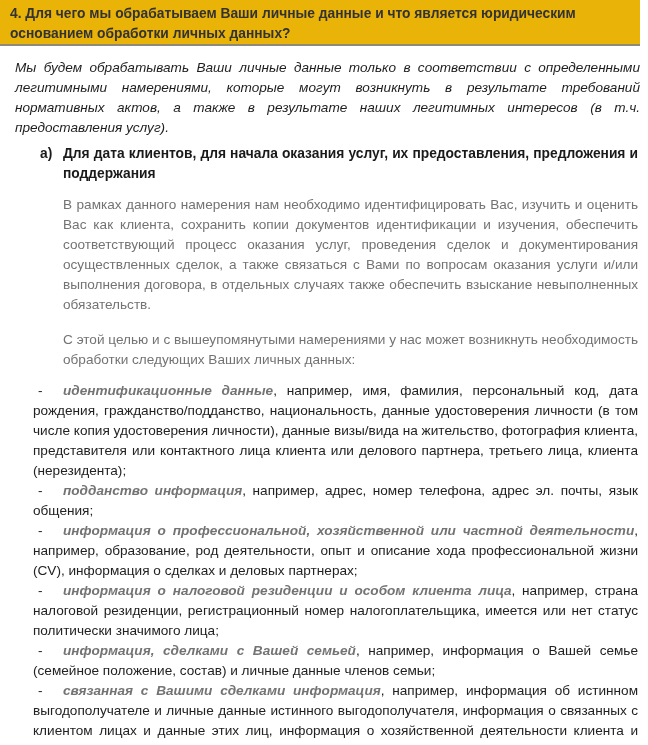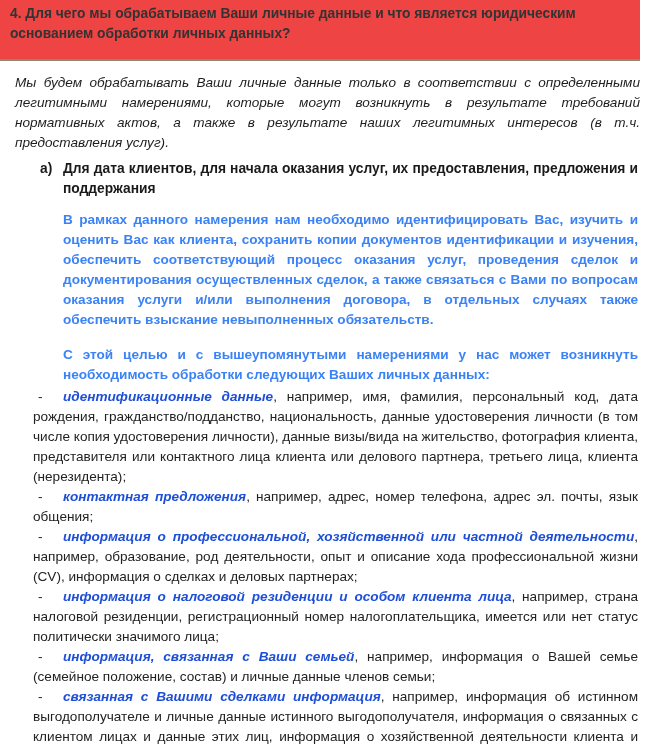--- a/index.html
+++ b/index.html
@@ -10,22 +10,22 @@
     body {
       width: 648px;
       height: 745px;
       overflow: hidden;
       font-family: "Liberation Sans", sans-serif;
       color: #222222;
       font-size: 13.6px;
       position: relative;
     }
     .section-header {
-      background: #ef4444;
-      padding: 4px 10px 15px 10px;
+      background: #eab308;
+      padding: 4px 10px 0 10px;
       width: 620px;
       border-bottom: 2px solid #8d8a78;
       box-sizing: content-box;
     }
     .section-title {
       font-weight: bold;
       font-size: 13.8px;
       line-height: 20px;
       color: #333333;
       margin: 0;
@@ -53,22 +53,21 @@
     }
     .purpose-text {
       flex: 1;
       text-align: justify;
     }
     .para {
       margin: 11px 10px 0 63px;
       line-height: 20px;
       text-align: justify;
       text-align-last: left;
-      color: #3b82f6;
-      font-weight: bold;
+      color: #737373;
     }
     .para.lead {
       margin-top: 15px;
     }
     .list {
       margin: 0 10px 0 33px;
       padding: 0;
       list-style: none;
     }
     .list-item {
@@ -81,42 +80,42 @@
     }
     .bullet {
       position: absolute;
       left: 5px;
       top: 0;
       text-indent: 0;
     }
     .term {
       font-weight: bold;
       font-style: italic;
-      color: #1d4ed8;
+      color: #737373;
     }
   </style>
 </head>
 <body>
 
 <div class="section-header">
   <h2 class="section-title">4. Для чего мы обрабатываем Ваши личные данные и что является юридическим основанием обработки личных данных?</h2>
 </div>
 
 <p class="intro">Мы будем обрабатывать Ваши личные данные только в соответствии с определенными легитимными намерениями, которые могут возникнуть в результате требований нормативных актов, а также в результате наших легитимных интересов (в т.ч. предоставления услуг).</p>
 
 <div class="purpose">
   <span class="purpose-letter">a)</span>
   <span class="purpose-text">Для дата клиентов, для начала оказания услуг, их предоставления, предложения и поддержания</span>
 </div>
 
 <p class="para">В рамках данного намерения нам необходимо идентифицировать Вас, изучить и оценить Вас как клиента, сохранить копии документов идентификации и изучения, обеспечить соответствующий процесс оказания услуг, проведения сделок и документирования осуществленных сделок, а также связаться с Вами по вопросам оказания услуги и/или выполнения договора, в отдельных случаях также обеспечить взыскание невыполненных обязательств.</p>
 
-<p class="para lead" style="margin-bottom:2px;">С этой целью и с вышеупомянутыми намерениями у нас может возникнуть необходимость обработки следующих Ваших личных данных:</p>
+<p class="para lead" style="margin-bottom:11px;">С этой целью и с вышеупомянутыми намерениями у нас может возникнуть необходимость обработки следующих Ваших личных данных:</p>
 
 <ul class="list">
   <li class="list-item"><span class="bullet">-</span><span class="term">идентификационные данные</span><span>, например, имя, фамилия, персональный код, дата рождения, гражданство/подданство, национальность, данные удостоверения личности (в том числе копия удостоверения личности), данные визы/вида на жительство, фотография клиента, представителя или контактного лица клиента или делового партнера, третьего лица, клиента (нерезидента);</span></li>
-  <li class="list-item"><span class="bullet">-</span><span class="term">контактная предложения</span><span>, например, адрес, номер телефона, адрес эл. почты, язык общения;</span></li>
+  <li class="list-item"><span class="bullet">-</span><span class="term">подданство информация</span><span>, например, адрес, номер телефона, адрес эл. почты, язык общения;</span></li>
   <li class="list-item"><span class="bullet">-</span><span class="term">информация о профессиональной, хозяйственной или частной деятельности</span><span>, например, образование, род деятельности, опыт и описание хода профессиональной жизни (CV), информация о сделках и деловых партнерах;</span></li>
   <li class="list-item"><span class="bullet">-</span><span class="term">информация о налоговой резиденции и особом клиента лица</span><span>, например, страна налоговой резиденции, регистрационный номер налогоплательщика, имеется или нет статус политически значимого лица;</span></li>
-  <li class="list-item"><span class="bullet">-</span><span class="term">информация, связанная с Ваши семьей</span><span>, например, информация о Вашей семье (семейное положение, состав) и личные данные членов семьи;</span></li>
+  <li class="list-item"><span class="bullet">-</span><span class="term">информация, сделками с Вашей семьей</span><span>, например, информация о Вашей семье (семейное положение, состав) и личные данные членов семьи;</span></li>
   <li class="list-item"><span class="bullet">-</span><span class="term">связанная с Вашими сделками информация</span><span>, например, информация об истинном выгодополучателе и личные данные истинного выгодополучателя, информация о связанных с клиентом лицах и данные этих лиц, информация о хозяйственной деятельности клиента и деловых партнерах;</span></li>
 
 </ul>
 
 </body></html>

